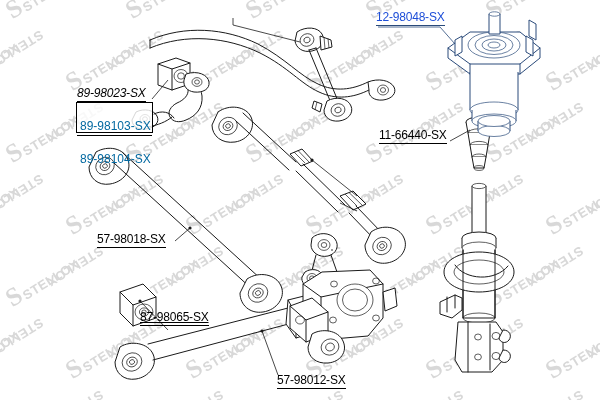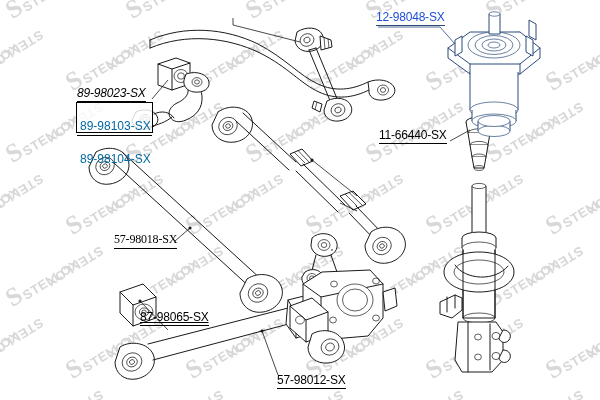--- a/index.html
+++ b/index.html
@@ -493,20 +493,20 @@
 
     <div class="lbl underline" style="left:77px; top:86px;font-style:italic;">89-98023-SX</div>
 
     <div class="lbl-box" style="left:76px; top:102px; width:77px; height:31px;">
       <div class="row">89-98103-SX</div>
       <div class="row">89-98104-SX</div>
     </div>
 
 
 
-    <div class="lbl underline" style="left:114px; top:232px;font-family:Liberation Serif, serif;">57-98018-SX</div>
+    <div class="lbl underline" style="left:97px; top:232px;">57-98018-SX</div>
 
     <div class="lbl underline" style="left:140px; top:310px;text-decoration:underline;">87-98065-SX</div>
 
     <div class="lbl underline" style="left:277px; top:373px;">57-98012-SX</div>
 
   </div>
 </div>
 
 </body></html>

